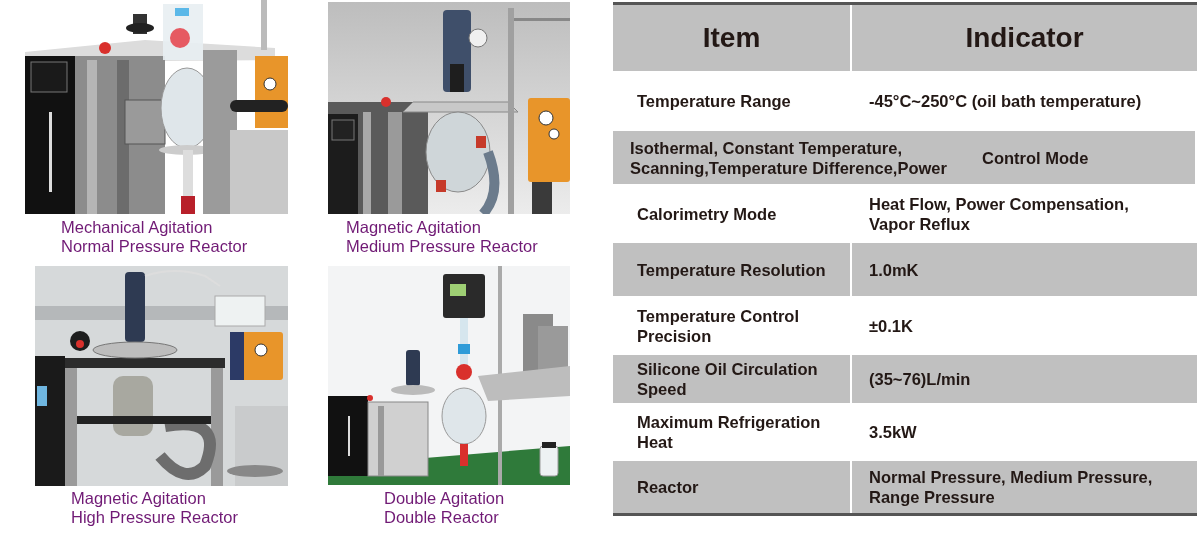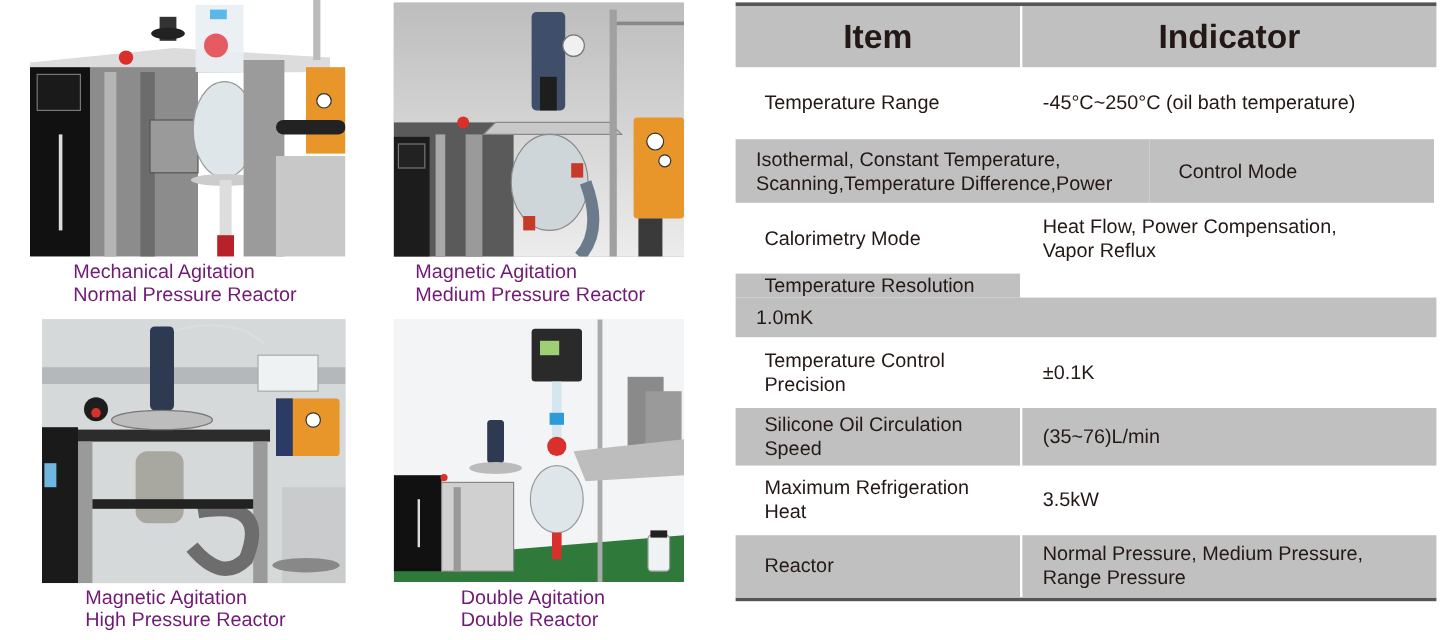--- a/index.html
+++ b/index.html
@@ -12,21 +12,21 @@
 
   .spec-table { position:absolute; left:613px; top:2px; width:584px;
                 border-top:3px solid #555555; border-bottom:3px solid #555555;
                 border-collapse:separate; }
   .row { display:flex; width:584px; }
   .row.gray .cell { background:#c0c0c0; }
   .row.white .cell { background:#ffffff; }
   .cell { box-sizing:border-box; display:flex; align-items:center; font-size:16.5px; line-height:20px; }
   .cell.item { width:237px; padding-left:24px; margin-right:2px; }
   .cell.ind { flex:1; padding-left:17px; padding-right:6px; }
-  .row + .row { margin-top:2px; }
+  .row + .row { margin-top:2px;font-weight:bold; }
   .hdr .cell { font-weight:bold; font-size:28px; justify-content:center; padding:4px; background:#c0c0c0; }
   .hdr .cell.item { padding:0; }
 </style>
 </head>
 <body>
 
 <div class="photo" style="left:25px;top:0;width:263px;height:214px;background:#ffffff;">
   <svg viewBox="0 0 263 214" preserveAspectRatio="none">
     <polygon points="0,52 120,40 250,48 250,60 0,62" fill="#dcdcdc"></polygon>
     <rect x="0" y="56" width="50" height="158" fill="#111"></rect>
@@ -150,21 +150,21 @@
     <rect x="212" y="180" width="18" height="30" rx="3" fill="#eef2f3" stroke="#999"></rect>
     <rect x="214" y="176" width="14" height="6" fill="#222"></rect>
   </svg>
 </div>
 <div class="caption" style="left:384px;top:489px;">
   <div>Double Agitation</div>
   <div>Double Reactor</div>
 </div>
 
 <div class="spec-table">
-  <div class="row hdr" style="height:51px;">
+  <div class="row hdr" style="height:66px;">
     <div class="cell item">Item</div>
     <div class="cell ind">Indicator</div>
   </div>
 
   <div class="row white" style="height:56px;">
     <div class="cell item">
         <div>
           <div>Temperature Range</div>
         </div>
       </div>
@@ -196,21 +196,21 @@
         </div>
       </div>
     <div class="cell ind">
         <div>
       <div>Heat Flow, Power Compensation,</div>
       <div>Vapor Reflux</div>
     </div>
       </div>
   </div>
 
-  <div class="row gray" style="height:53px;flex-direction:column;">
+  <div class="row gray" style="height:53px;">
     <div class="cell item">
         <div>
           <div>Temperature Resolution</div>
         </div>
       </div>
     <div class="cell ind">
         <div>
           <div>1.0mK</div>
         </div>
       </div>

